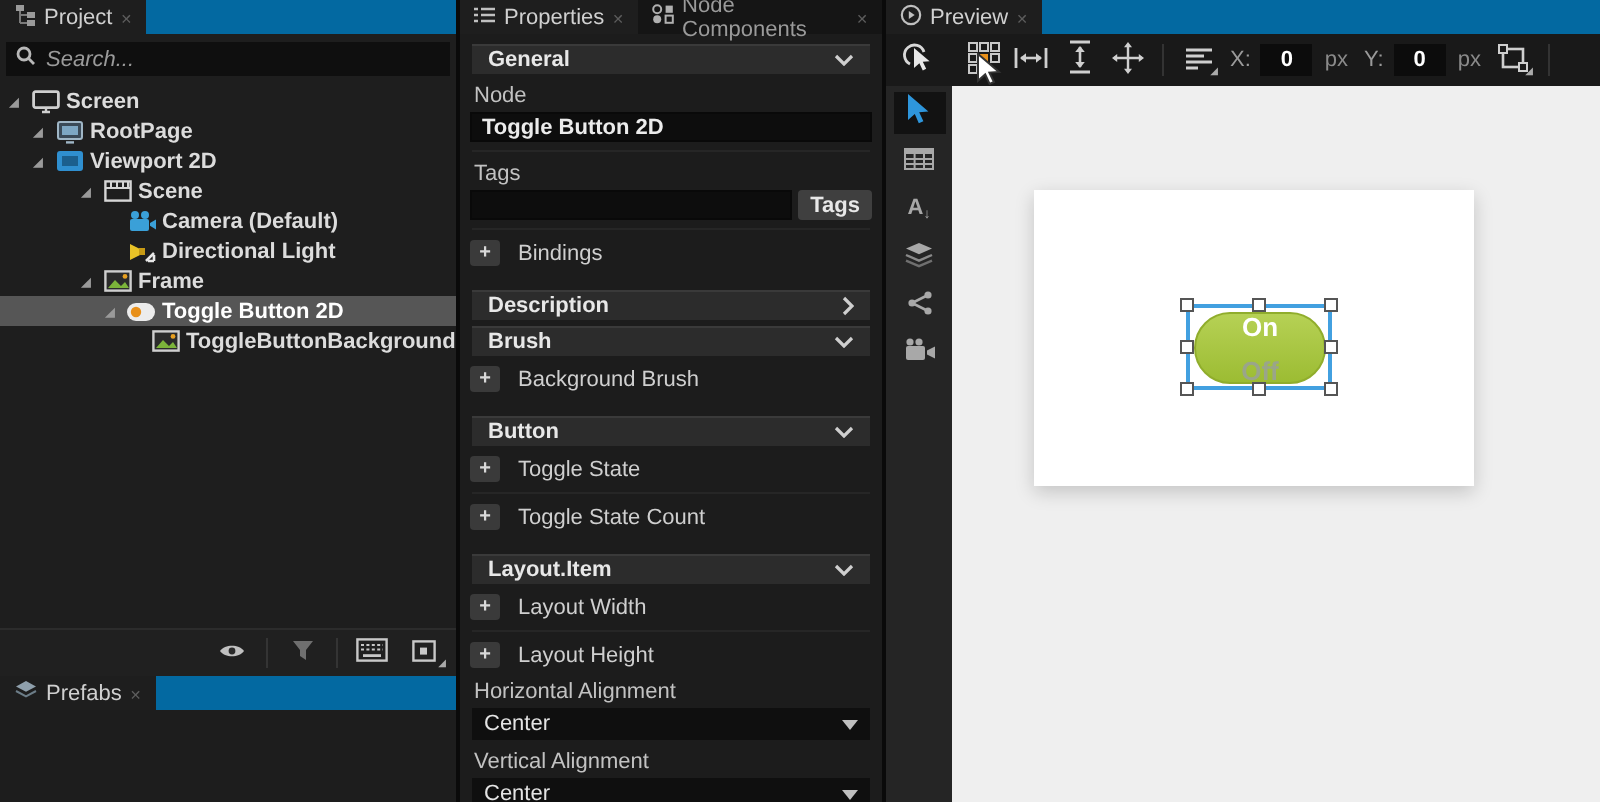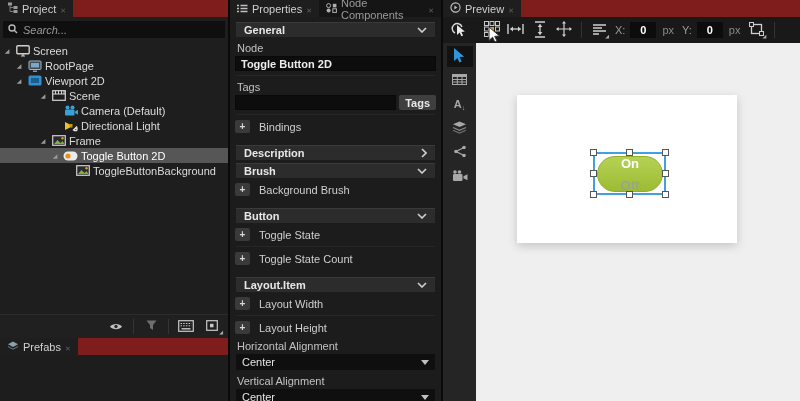--- a/index.html
+++ b/index.html
@@ -3,41 +3,41 @@
 <meta charset="utf-8">
 <style>
   * { box-sizing: border-box; margin: 0; padding: 0; }
   html,body { background:#000; }
   .app{
     width:800px;height:401px;display:flex;overflow:hidden;
     background:#141414;color:#c8c8c8;
     font-family:"Liberation Sans",sans-serif;font-size:11px;
   }
   
-  .tabbar{height:17px;background:#7f1d1d;display:flex;align-items:stretch;flex:none;}
+  .tabbar{height:17px;background:#0369a1;display:flex;align-items:stretch;flex:none;}
   .tab{display:flex;align-items:center;gap:4px;padding:0 7px;background:#1e1e1e;color:#d0d0d0;}
   .tab.inactive{background:#151515;color:#9a9a9a;}
   .close::before{content:"✕";font-size:7px;color:#5d5d5d;}
   .exp{width:10px;flex:none;font-size:6px;color:#9a9a9a;display:inline-flex;align-items:center;justify-content:center;}
   .exp::before{content:"◢";}
   .exp.blank::before{content:"";}
   .chev{display:inline-flex;}
   .sep-h{height:1px;background:#262626;margin:4px 1px;}
   .plusbox{width:15px;height:13px;flex:none;background:#3a3a3a;border-radius:2px;color:#d8d8d8;
     display:inline-flex;align-items:center;justify-content:center;font-size:10px;font-weight:bold;}
   .plusbox::before{content:"+";}
   .caret-down{width:0;height:0;border-left:4px solid transparent;border-right:4px solid transparent;border-top:5px solid #c0c0c0;}
   .mini-caret{position:absolute;right:1px;bottom:1px;font-size:5px;color:#aaa;}
   .mini-caret::before{content:"◢";}
   
   .panel-left{width:230px;flex:none;display:flex;flex-direction:column;background:#1e1e1e;border-right:2px solid #0a0a0a;}
   .searchbox{margin:4px 3px 3px;height:17px;background:#0f0f0f;display:flex;align-items:center;gap:5px;padding:0 5px;flex:none;}
   .searchbox input{flex:1;background:transparent;border:none;outline:none;color:#cfcfcf;font:italic 11px "Liberation Sans",sans-serif;min-width:0;}
   .searchbox input::placeholder{color:#9a9a9a;font-style:italic;}
-  .tree{flex:none;padding-top:2px;}
+  .tree{flex:none;padding-top:2px;font-weight:bold;}
   .trow{height:15px;display:flex;align-items:center;gap:3px;color:#dcdcdc;white-space:nowrap;}
   .trow.selected{background:#565656;color:#fff;}
   .ticon{width:15px;flex:none;display:inline-flex;align-items:center;justify-content:center;}
   .spacer{flex:1;}
   .lfooter{flex:none;height:24px;background:#202020;border-top:1px solid #2c2c2c;display:flex;align-items:center;justify-content:flex-end;padding:0 4px;gap:2px;}
   .fbtn{width:24px;height:19px;display:flex;align-items:center;justify-content:center;position:relative;color:#b0b0b0;}
   .fsep{width:1px;height:15px;background:#343434;margin:0 3px;}
   .prefabs-area{flex:none;height:46px;background:#1d1d1d;}
   
   .panel-mid{width:213px;flex:none;display:flex;flex-direction:column;background:#1c1c1c;border-right:2px solid #0a0a0a;}

